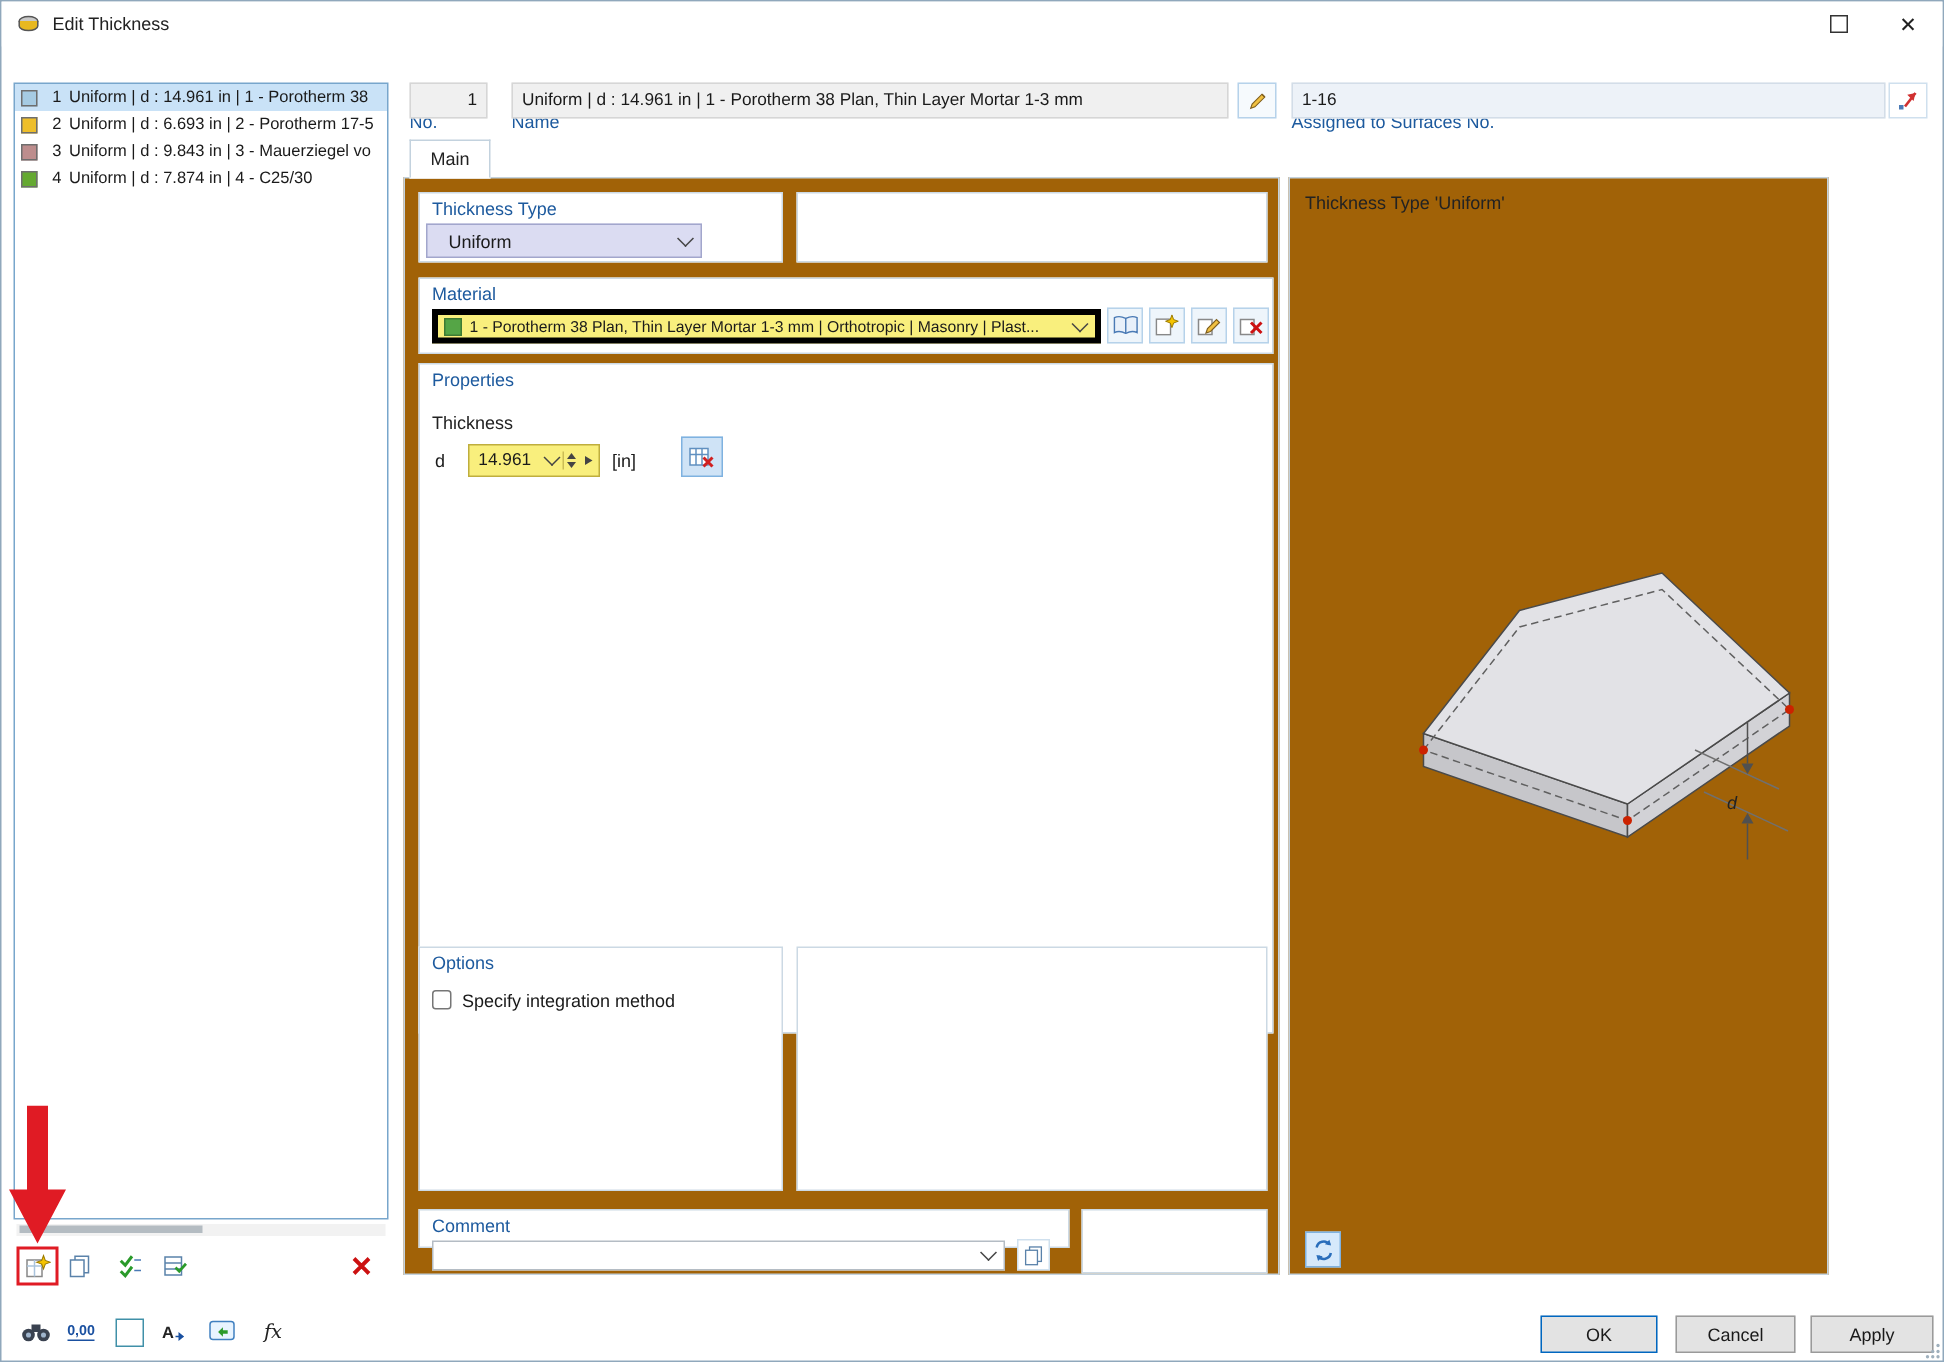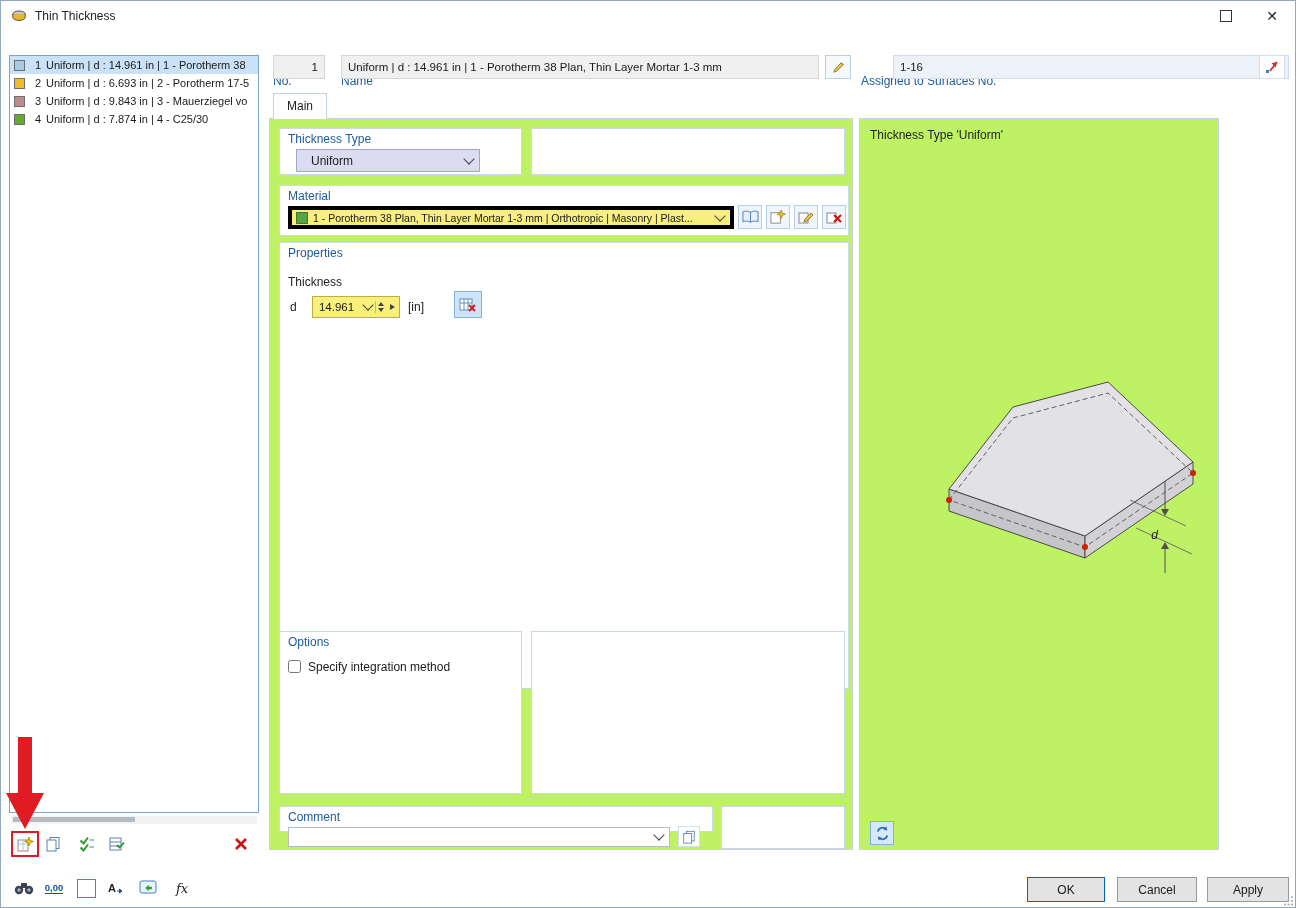--- a/index.html
+++ b/index.html
@@ -7,21 +7,21 @@
   .window{position:relative;width:1296px;height:908px;background:#fff;border:1px solid #90a8bc;box-sizing:border-box;overflow:hidden;}
   .abs{position:absolute;}
   .blue{color:#1d5a9e;margin-top:35px;}
   
   .titlebar{position:absolute;top:0;left:0;right:0;height:30px;background:#fff;}
   .title-text{position:absolute;left:34px;top:8px;font-size:12px;color:#222;}
   .wbtn{position:absolute;top:0;width:46px;height:30px;display:flex;align-items:center;justify-content:center;color:#222;cursor:default;}
   .maxglyph{width:10px;height:10px;border:1px solid #333;display:block;}
   .closeglyph{font-size:14px;line-height:14px;}
   
-  .panel{position:absolute;border:1px solid #c3d2de;background:#bef264;box-sizing:border-box;}
+  .panel{position:absolute;border:1px solid #c3d2de;background:#a16207;box-sizing:border-box;}
   .group{position:absolute;border:1px solid #ccd9e4;box-sizing:border-box;background:#fff;}
   .glabel{position:absolute;top:3px;left:8px;color:#1d5a9e;font-size:12px;white-space:nowrap;}
   
   .listbox{position:absolute;border:1px solid #78a6cc;background:#fff;box-sizing:border-box;overflow:hidden;}
   .litem{display:flex;align-items:center;height:18px;padding:0 2px;white-space:nowrap;overflow:hidden;font-size:11px;}
   .litem .sw{width:11px;height:11px;flex:none;border:1px solid #6e6e6e;margin:0 4px 0 2px;box-sizing:border-box;}
   .litem .no{width:12px;text-align:right;margin-right:5px;flex:none;}
   .litem.sel{background:#c9e2f7;}
   .hscroll{position:absolute;height:8px;background:#f2f2f2;}
   .hthumb{position:absolute;top:1px;height:5px;background:#b4bcc2;}
@@ -50,21 +50,21 @@
 </head>
 <body>
 
 <div class="window">
 
   <div class="titlebar">
     <svg class="abs ic" style="left:10px;top:7px;" width="16" height="16" viewBox="0 0 16 16">
       <ellipse cx="8" cy="6" rx="6.2" ry="3" fill="#c9c9c9" stroke="#555"></ellipse>
       <path d="M1.8 6 v3.4 a6.2 3 0 0 0 12.4 0 V6" fill="#e8b820" stroke="#555"></path>
     </svg>
-    <span class="title-text">Thin Thickness</span>
+    <span class="title-text">Edit Thickness</span>
     <div class="wbtn" style="right:46px;">
         <span class="maxglyph"></span>
       </div>
     <div class="wbtn" style="right:0;">
         <span class="closeglyph">✕</span>
       </div>
   </div>
 
   <span class="abs blue" style="left:12px;top:38px;">List</span>
   <div class="listbox" style="left:8px;top:54px;width:250px;height:758px;">
@@ -174,40 +174,40 @@
     <span>Uniform | d : 14.961 in | 1 - Porotherm 38 Plan, Thin Layer Mortar 1-3 mm</span>
   </div>
   <div class="iconbtn" style="left:824px;top:54px;width:26px;height:24px;background:#f6fafd;">
     <svg class="ic" width="15" height="15" viewBox="0 0 16 16">
       <path d="M3 13 l1 -3 7 -7 2 2 -7 7 -3 1z" fill="#f0c040" stroke="#806020" stroke-width="0.8"></path>
       <path d="M11 3 l2 2" stroke="#806020"></path>
     </svg>
   </div>
 
   <span class="abs blue" style="left:860px;top:38px;">Assigned to Surfaces No.</span>
-  <div class="field" style="left:860px;top:54px;width:396px;height:24px;background:#edf2f8;border-color:#d3dde8;margin-left:32px;">
+  <div class="field" style="left:860px;top:54px;width:396px;height:24px;background:#edf2f8;border-color:#d3dde8;">
     <span>1-16</span>
   </div>
   <div class="iconbtn" style="left:1258px;top:54px;width:26px;height:24px;background:#fff;border-color:#cfe0ee;">
     <svg class="ic" width="14" height="14" viewBox="0 0 14 14">
       <path d="M12 2 L5 11" stroke="#d03030" stroke-width="1.8"></path>
       <path d="M12 2 l-5.5 1.2 4.2 4.2 z" fill="#d03030"></path>
       <rect x="1" y="10" width="3" height="3" fill="#4a7ab5"></rect>
     </svg>
   </div>
 
   <div class="tab" style="left:272px;top:92px;width:54px;height:26px;">
     <span>Main</span>
   </div>
 
   <div class="panel" style="left:268px;top:117px;width:584px;height:732px;">
 
     <div class="group" style="left:9px;top:9px;width:243px;height:47px;">
       <span class="glabel">Thickness Type</span>
-      <div class="combo" style="left:16px;top:20px;width:184px;height:23px;background:#dbdcf2;border:1px solid #a2a6cc;">
+      <div class="combo" style="left:4px;top:20px;width:184px;height:23px;background:#dbdcf2;border:1px solid #a2a6cc;">
         <span style="flex:1;padding-left:14px;">Uniform</span>
         <span class="chev"></span>
       </div>
     </div>
     <div class="group" style="left:261px;top:9px;width:314px;height:47px;"></div>
 
     <div class="group" style="left:9px;top:66px;width:570px;height:51px;">
       <span class="glabel">Material</span>
       <div class="combo" style="left:8px;top:20px;width:446px;height:23px;background:#f9ef7d;border:4px solid #000000;">
         <span class="swatch" style="background: rgb(85, 165, 70);"></span>

